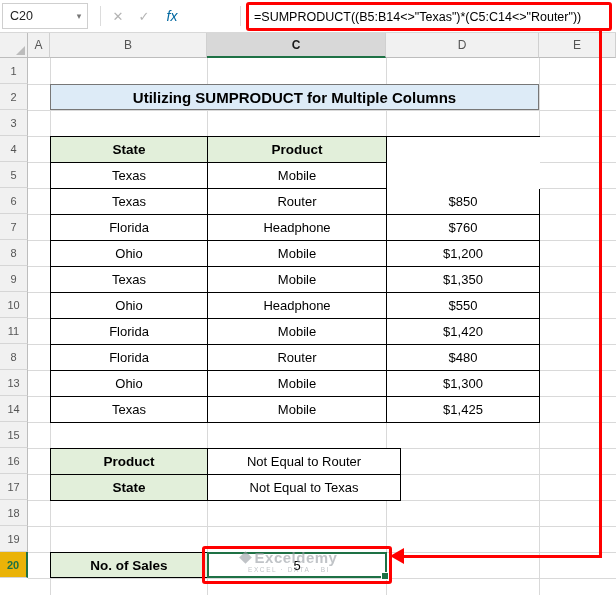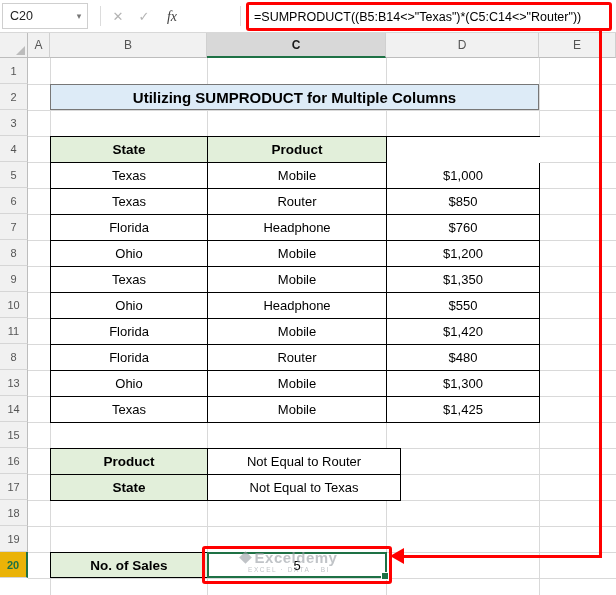--- a/index.html
+++ b/index.html
@@ -11,21 +11,21 @@
                  border-bottom:1px solid #d8d8d8;box-sizing:border-box;z-index:4;}
   .name-box{position:absolute;left:2px;top:3px;width:86px;height:26px;border:1px solid #cfcfcf;
             background:#fff;display:flex;align-items:center;box-sizing:border-box;}
   .nb-text{padding-left:7px;font-size:12.5px;color:#222;flex:1;}
   .nb-drop{width:16px;text-align:center;color:#777;font-size:9px;}
   .vsep{position:absolute;top:6px;width:1px;height:20px;background:#dcdcdc;}
   .s1{left:100px;} .s2{left:240px;}
   .fb-icon{position:absolute;top:0;height:33px;line-height:33px;text-align:center;width:24px;}
   .cancel{left:106px;color:#b4b4b4;font-size:13px;}
   .enter{left:132px;color:#b4b4b4;font-size:13px;}
-  .fx{left:160px;color:#404040;font-size:14px;font-style:italic;font-family:Liberation Serif, serif;}
+  .fx{left:160px;color:#0369a1;font-size:14px;font-style:italic;font-family:Liberation Sans, sans-serif;}
   .formula-box{position:absolute;left:246px;top:2px;width:366px;height:29px;border:3px solid #FF0000;
                border-radius:3px;box-sizing:border-box;display:flex;align-items:center;background:#fff;}
   .formula-text{font-size:12.5px;color:#000;padding-left:5px;white-space:nowrap;overflow:hidden;}
 
   
   .corner{position:absolute;left:0;top:33px;width:28px;height:25px;background:#F1F1F1;
           border-right:1px solid #bdbdbd;border-bottom:1px solid #bdbdbd;box-sizing:border-box;z-index:3;}
   .corner::after{content:"";position:absolute;right:2px;bottom:2px;width:0;height:0;
                  border-left:9px solid transparent;border-bottom:9px solid #bcbcbc;}
   #col-headers{position:absolute;left:28px;top:33px;width:588px;height:25px;display:flex;z-index:3;}
@@ -169,21 +169,20 @@
 
   <div class="main-table">
     <div class="t-row">
       <div class="t-cell c0 th">State</div>
       <div class="t-cell c1 th">Product</div>
     </div>
     <div id="table-body">
         <div class="t-row">
           <div class="t-cell c0">Texas</div>
           <div class="t-cell c1">Mobile</div>
-          <div class="t-cell c2">$1,000</div>
         </div>
         <div class="t-row">
           <div class="t-cell c0">Texas</div>
           <div class="t-cell c1">Router</div>
           <div class="t-cell c2">$850</div>
         </div>
         <div class="t-row">
           <div class="t-cell c0">Florida</div>
           <div class="t-cell c1">Headphone</div>
           <div class="t-cell c2">$760</div>

